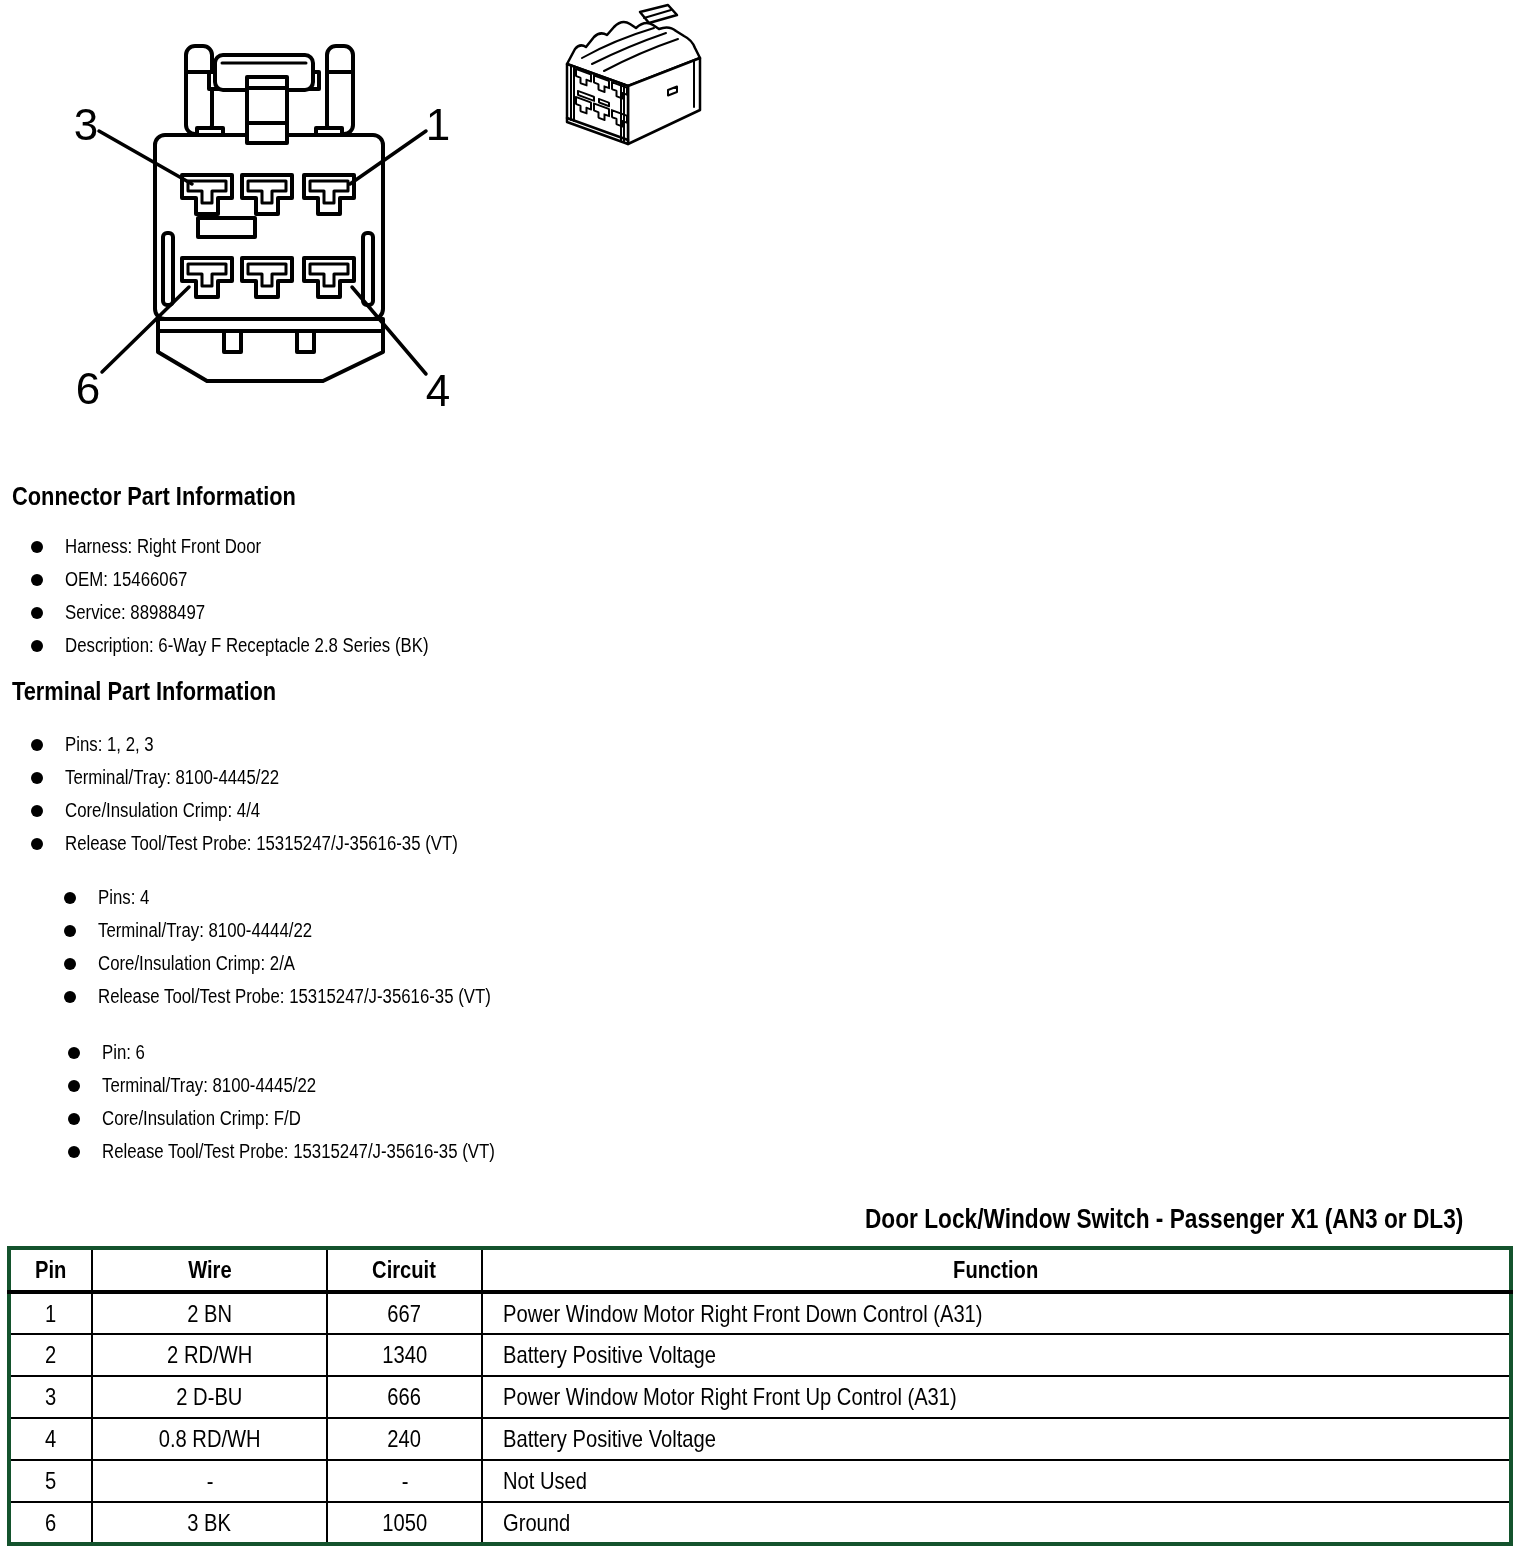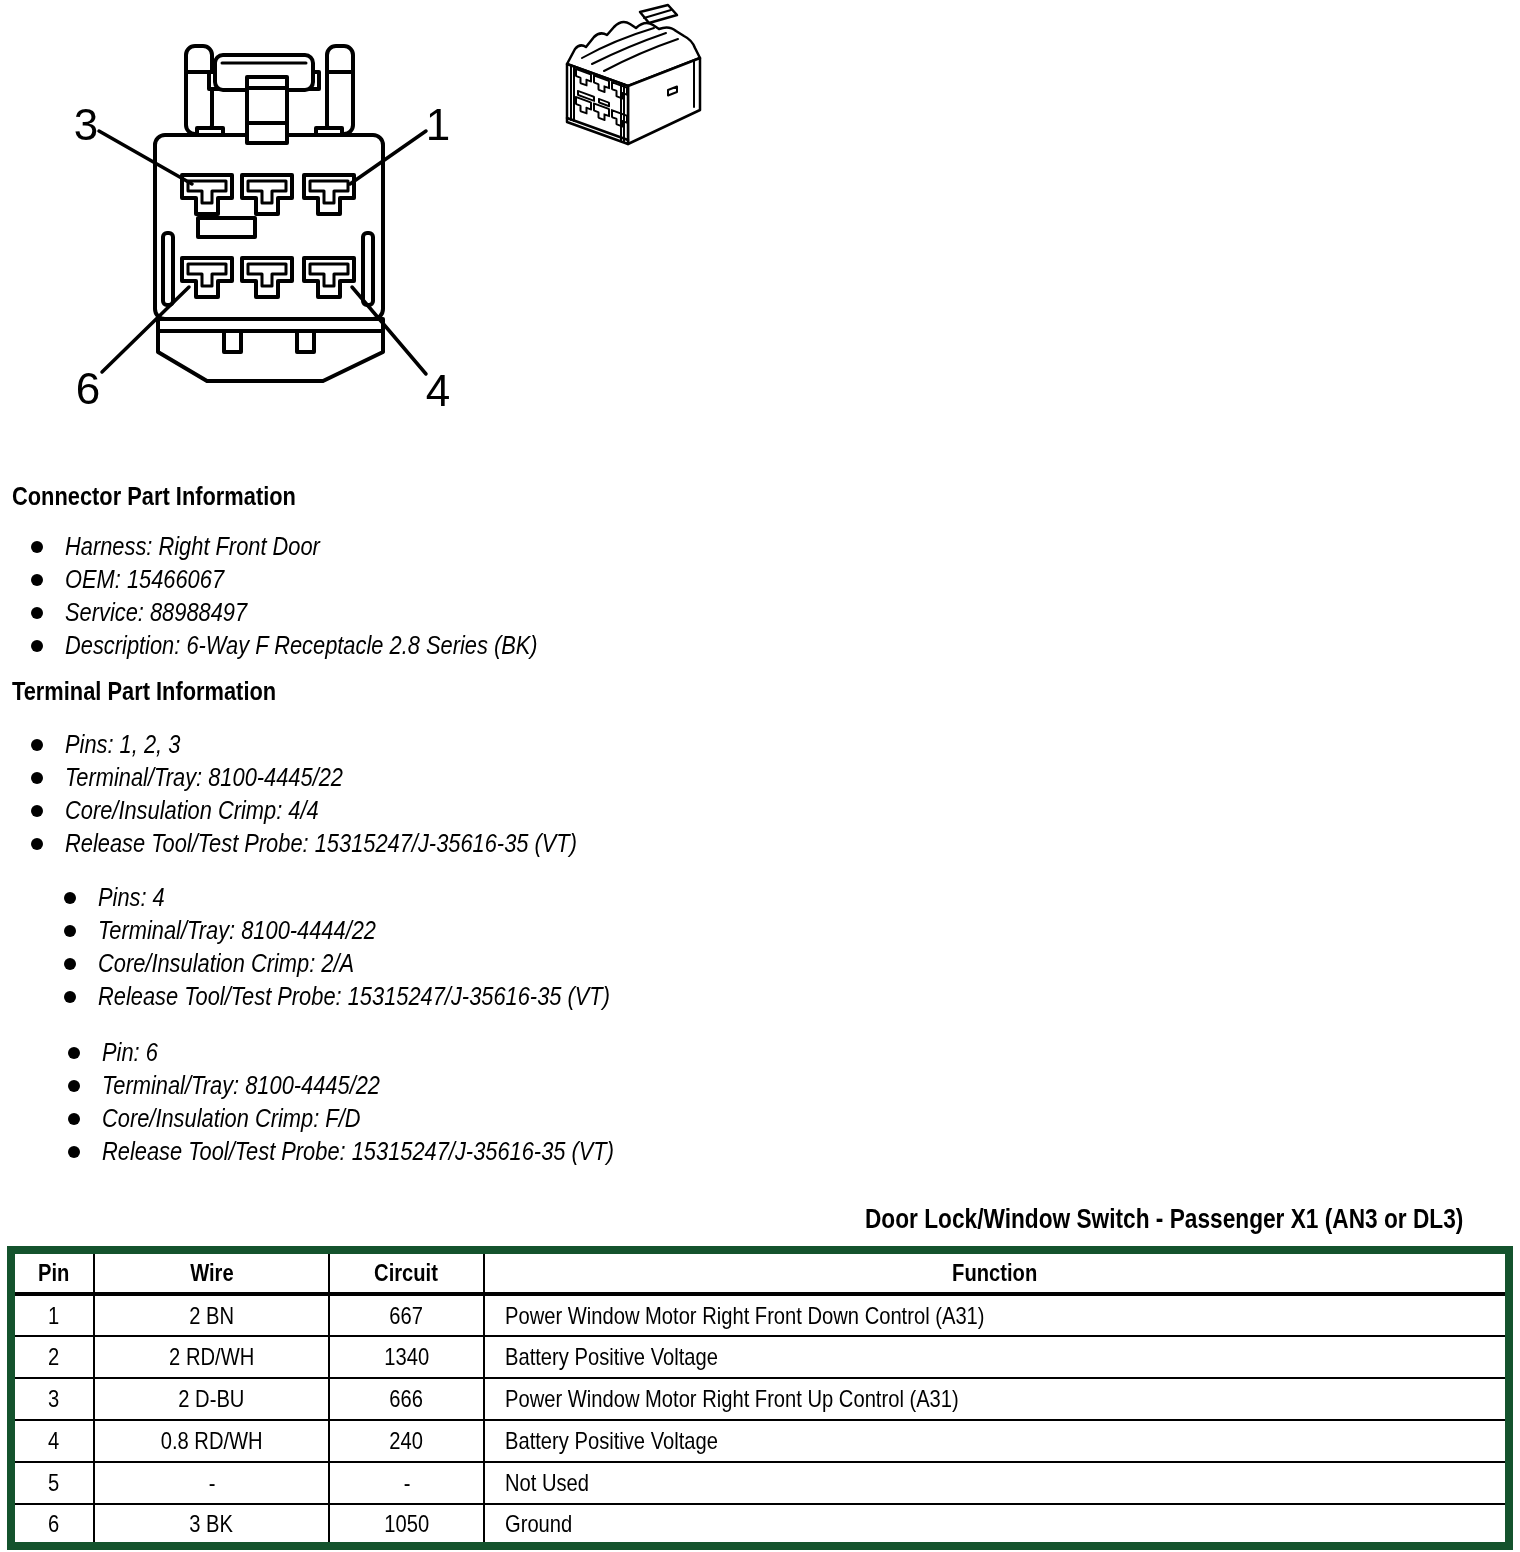--- a/index.html
+++ b/index.html
@@ -22,38 +22,38 @@
   #connector-heading { top:481px; }
   #terminal-heading  { top:676px; }
 
   ul.blist { position:absolute; left:0; list-style:none; width:1100px; }
   #connector-list { top:530px; }
   #terminal-group-1 { top:728px; }
   #terminal-group-2 { top:881px;margin-left:33px; }
   #terminal-group-3 { top:1036px;padding-left:37px; }
   ul.blist li {
     position:relative; height:33px; line-height:33px;
-    padding-left:65px; font-size:26px;font-style:italic;
+    padding-left:65px; font-size:20px;
   }
   ul.blist li::before {
     content:""; position:absolute; left:31px; top:50%; margin-top:-6px;
     width:12px; height:12px; border-radius:50%; background:#000;
   }
 
   .tbl-title {
     position:absolute; left:0; top:1203px; width:1520px;
     text-align:right; font-size:27px; font-weight:bold; line-height:32px;
   }
 
   table.pin-table {
     position:absolute; left:7px; top:1246px; width:1506px;
     border-collapse:collapse; table-layout:fixed;
     font-size:24px; background:#fff;
   }
-  table.pin-table { border:8px solid #14532d; }
+  table.pin-table { border:4px solid #14532d; }
   table.pin-table th, table.pin-table td { border:2px solid #000; overflow:hidden; }
   table.pin-table thead th { border-bottom:4px solid #000; font-weight:bold; height:44px; text-align:center; }
   table.pin-table td { height:42px; }
   td.c { text-align:center; }
   td.l { text-align:left; padding-left:20px; }
 
   svg { display:block; }
   .ln { stroke:#000; fill:none; }
   .shape { stroke:#000; fill:#fff; }
   .digit { font-family:"Liberation Sans", sans-serif; font-size:44px; fill:#000; }

